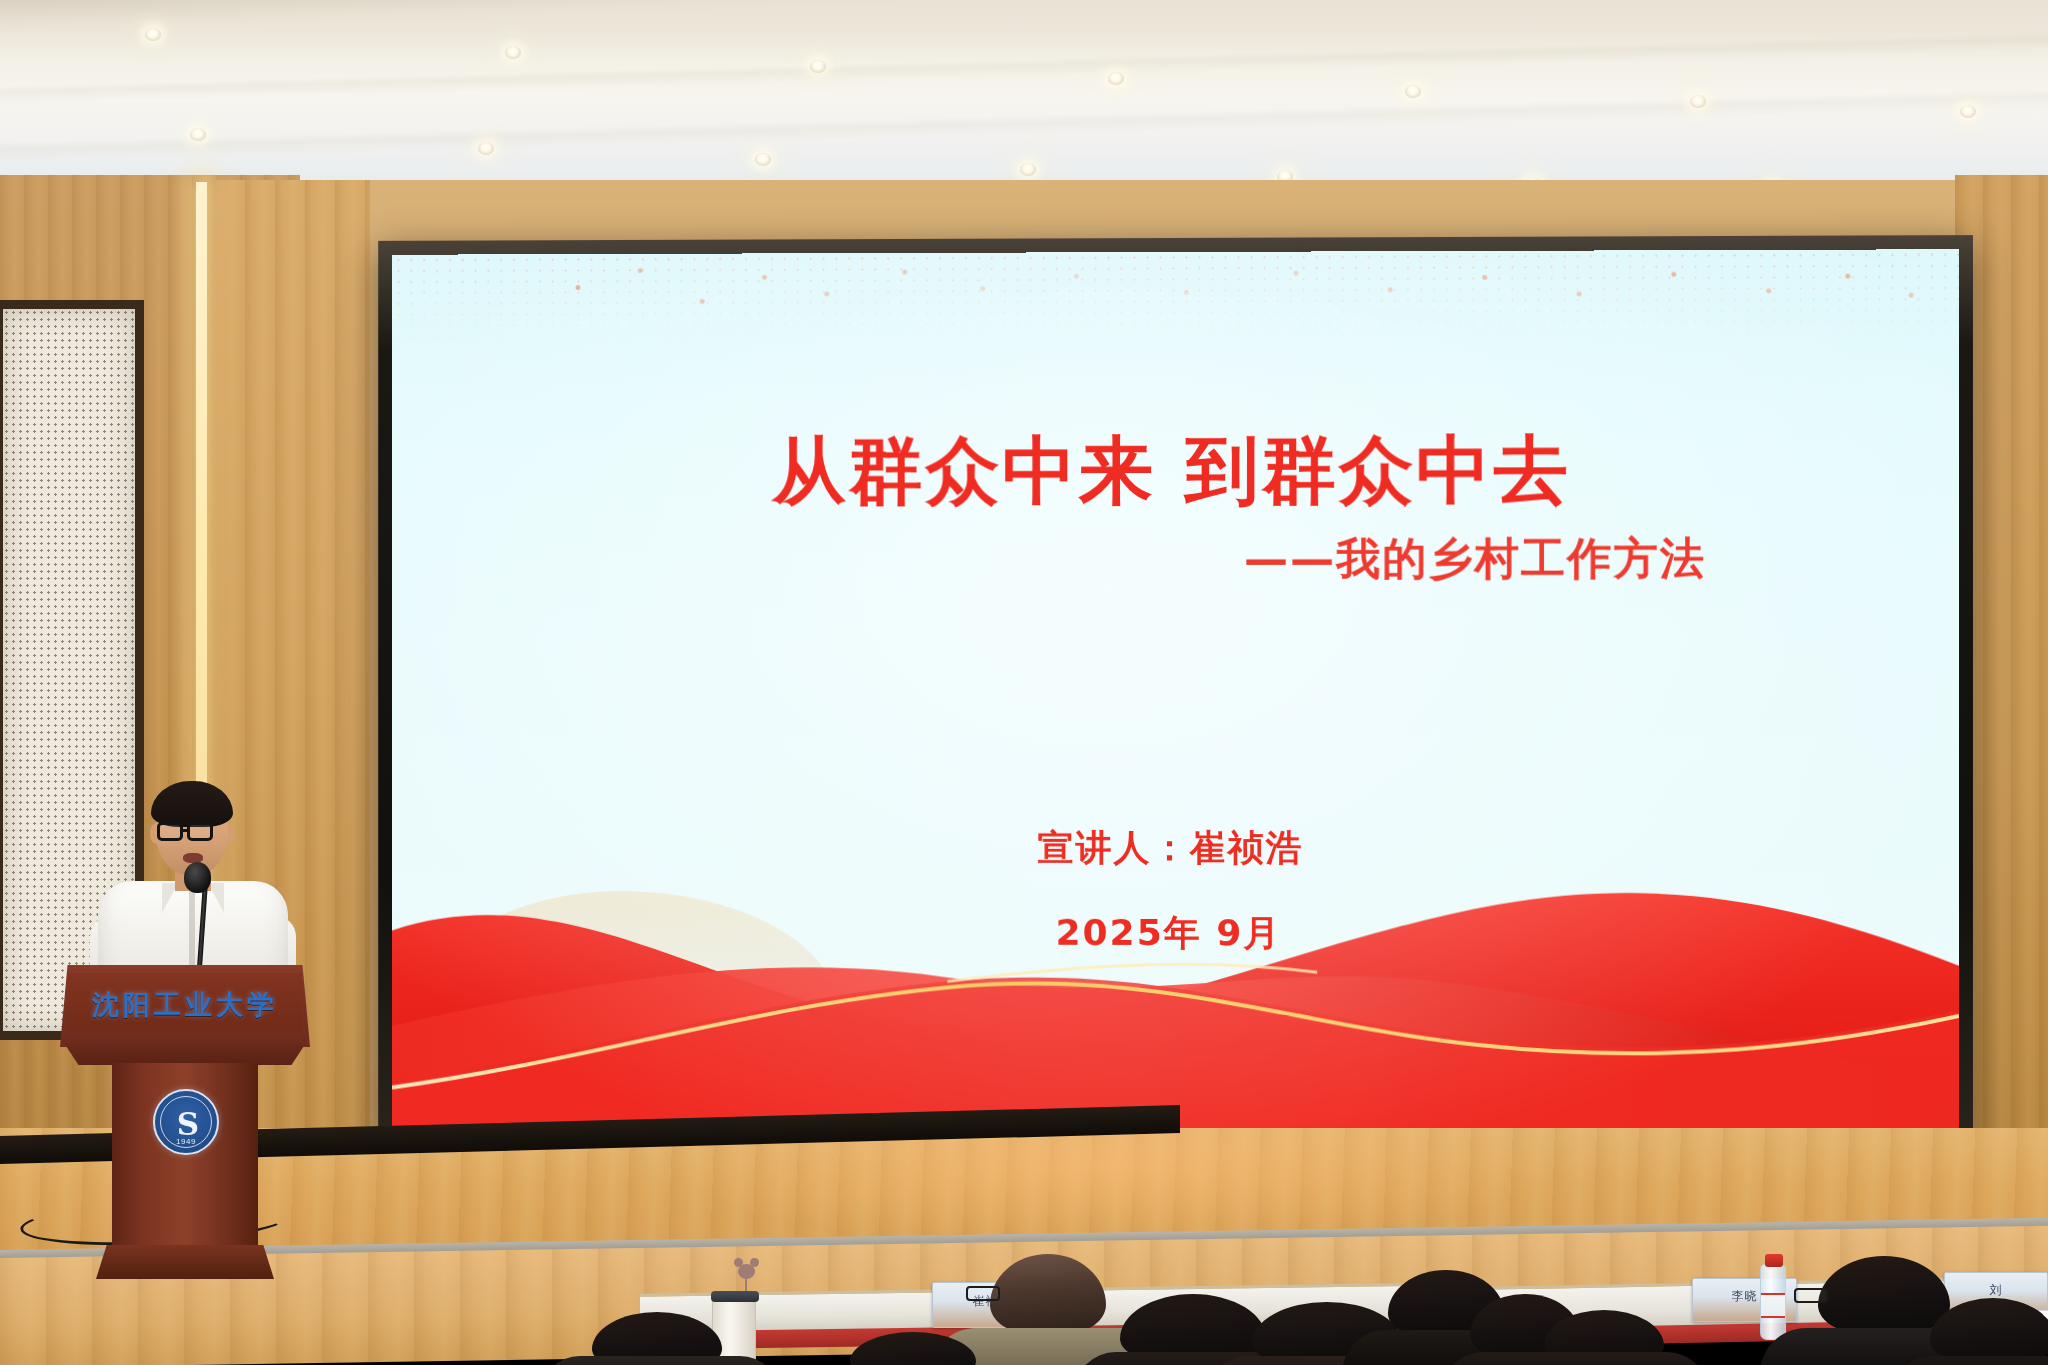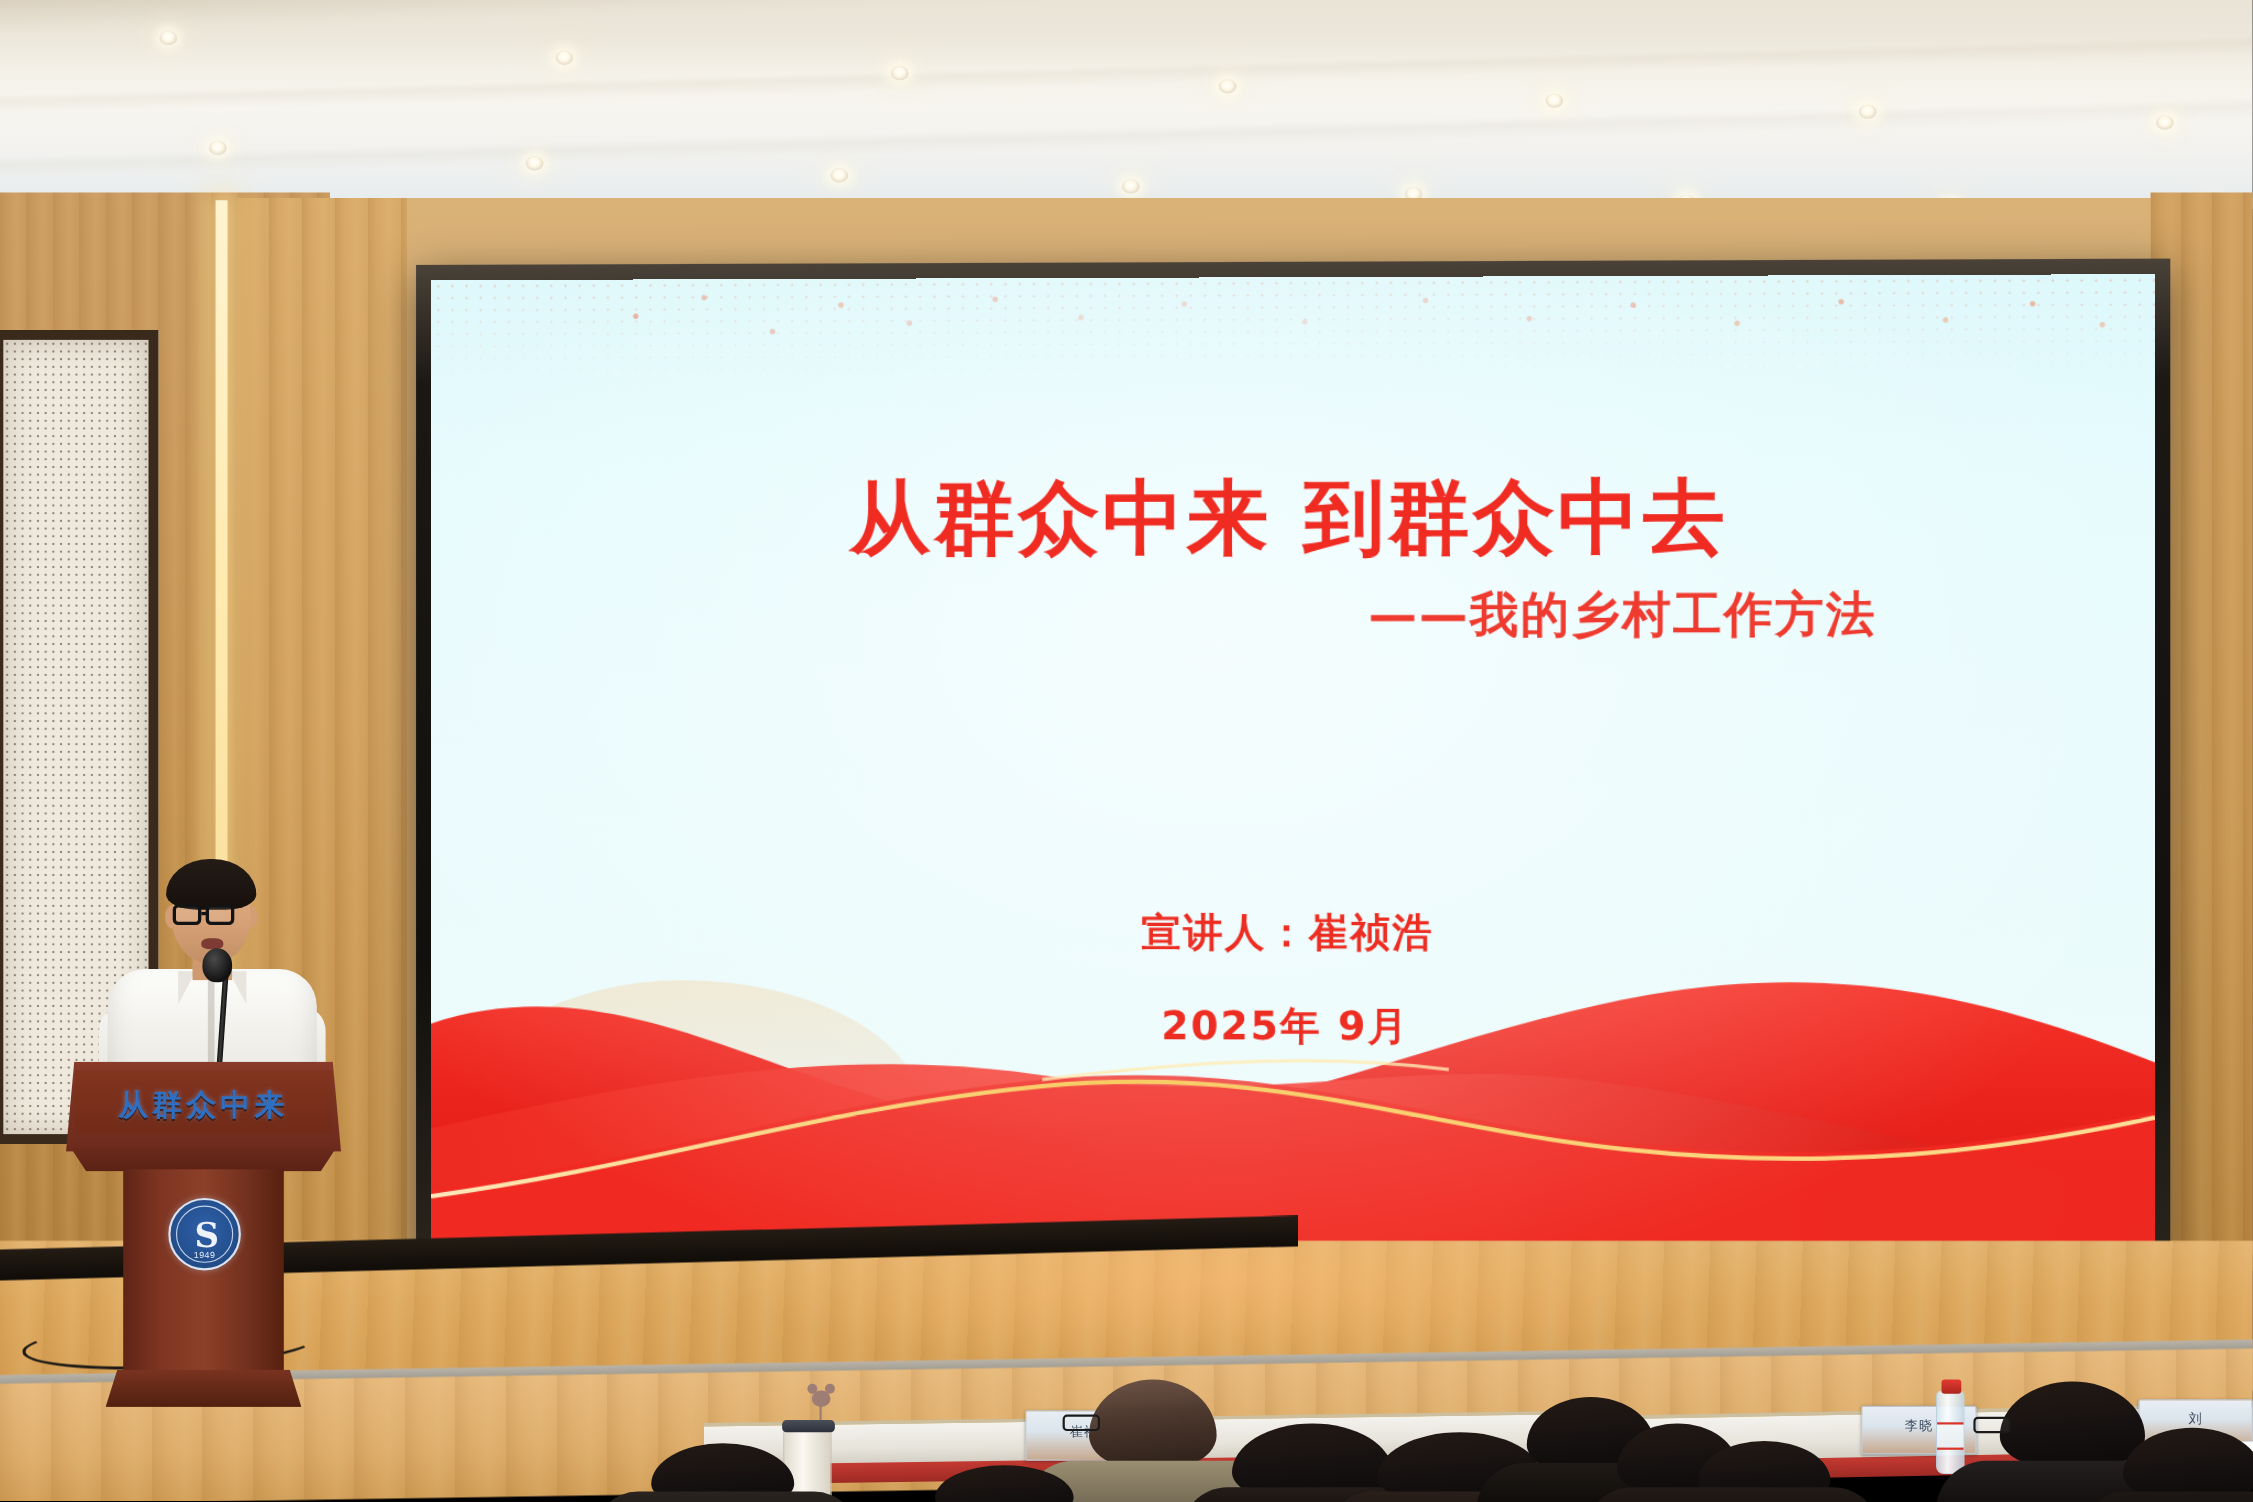--- a/index.html
+++ b/index.html
@@ -503,21 +503,21 @@
     <div class="sp-hand-l"></div>
     <div class="sp-hand-r"></div>
   </div>
 
   <div class="mic-stand"></div>
   <div class="mic-head"></div>
 
   <div class="podium">
     <div class="podium-top"></div>
     <div class="podium-top-face">
-      <div class="podium-inst">从群众中来</div>
+      <div class="podium-inst">沈阳工业大学</div>
     </div>
     <div class="podium-lip"></div>
     <div class="podium-body"></div>
     <div class="podium-emblem">
       <div class="ring"></div>
       <div class="swoosh">S</div>
       <div class="year">1949</div>
     </div>
     <div class="podium-base"></div>
   </div>

